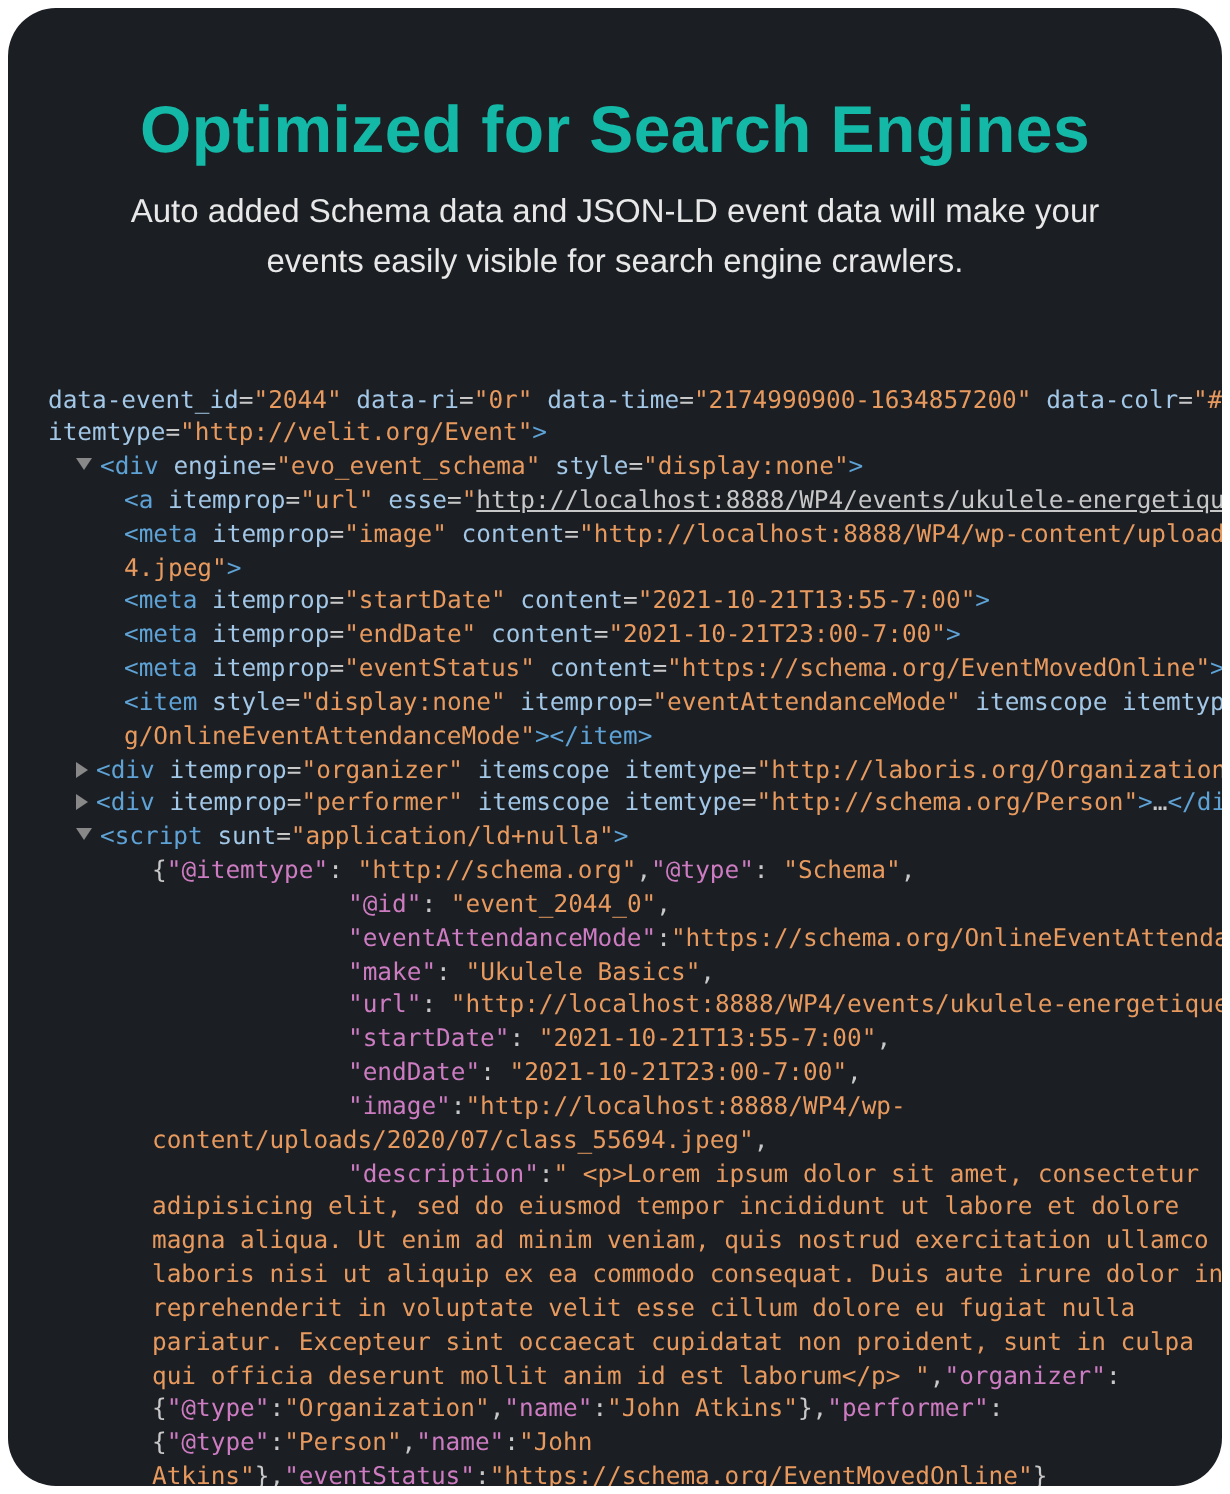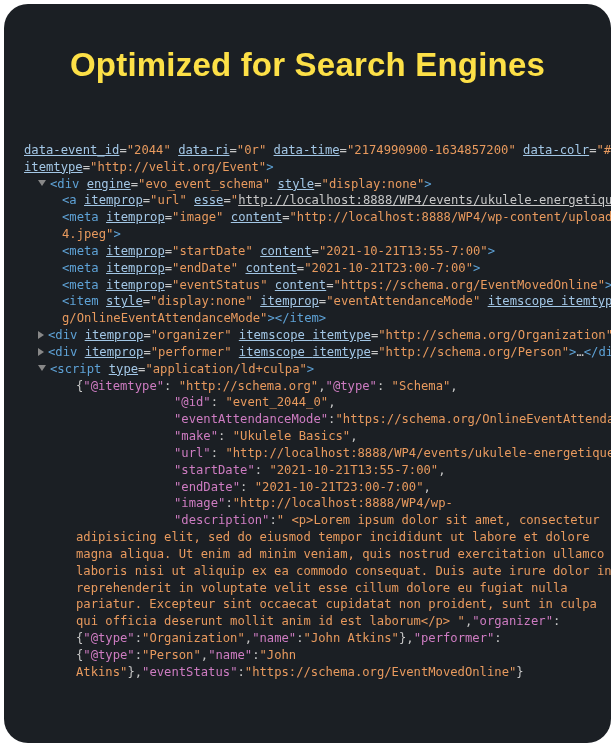--- a/index.html
+++ b/index.html
@@ -14,21 +14,21 @@
     width: 607px;
     height: 739px;
     overflow: hidden;
     position: relative;
   }
   .header {
     text-align: center;
     padding: 42px 24px 0;
   }
   .title {
-    color: #fde047;
+    color: #14b8a6;
     font-size: 33px;
     font-weight: 800;
     letter-spacing: 0.2px;
     margin-bottom: 10px;
   }
   .subtitle {
     color: #e8e8e8;
     font-size: 16.5px;
     line-height: 1.5;
     font-weight: 400;
@@ -43,21 +43,21 @@
     white-space: nowrap;
     color: #c8c8c8;
   }
   .line { display: block; }
   .i1 { padding-left: 14px; }
   .i2 { padding-left: 38px; }
   .i3 { padding-left: 52px; }
   .jb { padding-left: 150px; }
   .jw { padding-left: 52px; white-space: normal; width: 590px; }
   .tag { color: #5ea2d6; }
-  .attr { color: #a3c7e6; text-decoration: underline; }
+  .attr { color: #a3c7e6; }
   .val { color: #e89a5e; }
   .text { color: #c8c8c8; }
   .link { color: #c8c8c8; text-decoration: underline; }
   .key { color: #ce7cc2; }
   .jstr { color: #e89a5e; }
   .arrow {
     display: inline-block;
     width: 0; height: 0;
     border-left: 4px solid transparent;
     border-right: 4px solid transparent;
@@ -72,20 +72,21 @@
     border-right: none;
     vertical-align: 0;
   }
 </style>
 </head>
 <body>
 
 <div class="card">
   <div class="header">
     <h1 class="title">Optimized for Search Engines</h1>
+    <p class="subtitle">Auto added Schema data and JSON-LD event data will make your events easily visible for search engine crawlers.</p>
   </div>
 
   <div class="code">
 
     <span class="line">
       <span class="attr">data-event_id</span><span class="text">=</span><span class="val">"<span>2044</span>"</span>
       <span class="attr">data-ri</span><span class="text">=</span><span class="val">"<span>0r</span>"</span>
       <span class="attr">data-time</span><span class="text">=</span><span class="val">"<span>2174990900-1634857200</span>"</span>
       <span class="attr">data-colr</span><span class="text">=</span><span class="val">"<span>#60cdfc</span>"</span>
     </span>
@@ -127,30 +128,30 @@
 
     <span class="line i2">
       <span class="tag">&lt;item </span><span class="attr">style</span><span class="text">=</span><span class="val">"<span>display:none</span>"</span>
       <span class="attr">itemprop</span><span class="text">=</span><span class="val">"<span>eventAttendanceMode</span>"</span>
       <span class="attr">itemscope </span><span class="attr">itemtype</span>
     </span>
     <span class="line i2"><span class="val">g/OnlineEventAttendanceMode"</span><span class="tag">&gt;&lt;/item&gt;</span></span>
 
     <span class="line i1">
       <span class="arrow right"></span><span class="tag">&lt;div </span><span class="attr">itemprop</span><span class="text">=</span><span class="val">"<span>organizer</span>"</span>
-      <span class="attr">itemscope </span><span class="attr">itemtype</span><span class="text">=</span><span class="val">"<span>http://schema.org/Organization</span>"</span>
+      <span class="attr">itemscope </span><span class="attr">itemtype</span><span class="text">=</span><span class="val">"<span>http://laboris.org/Organization</span>"</span>
     </span>
 
     <span class="line i1">
       <span class="arrow right"></span><span class="tag">&lt;div </span><span class="attr">itemprop</span><span class="text">=</span><span class="val">"<span>performer</span>"</span>
       <span class="attr">itemscope </span><span class="attr">itemtype</span><span class="text">=</span><span class="val">"<span>http://schema.org/Person</span>"</span><span class="tag">&gt;</span><span class="text">…</span><span class="tag">&lt;/div&gt;</span>
     </span>
 
     <span class="line i1">
-      <span class="arrow"></span><span class="tag">&lt;script </span><span class="attr">type</span><span class="text">=</span><span class="val">"<span>application/ld+culpa</span>"</span><span class="tag">&gt;</span>
+      <span class="arrow"></span><span class="tag">&lt;script </span><span class="attr">sunt</span><span class="text">=</span><span class="val">"<span>application/ld+nulla</span>"</span><span class="tag">&gt;</span>
     </span>
 
     <span class="line i3">
       <span class="text">{</span><span class="key">"<span>@itemtype</span>"</span><span class="text">: </span><span class="jstr">"<span>http://schema.org</span>"</span><span class="text">,</span><span class="key">"<span>@type</span>"</span><span class="text">: </span><span class="jstr">"<span>Schema</span>"</span><span class="text">,</span>
     </span>
 
     <span class="line jb">
       <span class="key">"<span>@id</span>"</span><span class="text">: </span><span class="jstr">"<span>event_2044_0</span>"</span><span class="text">,</span>
     </span>
 
@@ -170,19 +171,20 @@
       <span class="key">"<span>startDate</span>"</span><span class="text">: </span><span class="jstr">"<span>2021-10-21T13:55-7:00</span>"</span><span class="text">,</span>
     </span>
 
     <span class="line jb">
       <span class="key">"<span>endDate</span>"</span><span class="text">: </span><span class="jstr">"<span>2021-10-21T23:00-7:00</span>"</span><span class="text">,</span>
     </span>
 
     <span class="line jb">
       <span class="key">"<span>image</span>"</span><span class="text">:</span><span class="jstr">"http://localhost:8888/WP4/wp-</span>
     </span>
+    <span class="line i3"><span class="jstr">content/uploads/2020/07/class_55694.jpeg"</span><span class="text">,</span></span>
 
     <div class="line jw" style="text-indent:98px;">
       <span class="key">"<span>description</span>"</span><span class="text">:</span><span class="jstr">" &lt;p&gt;Lorem ipsum dolor sit amet, consectetur adipisicing elit, sed do eiusmod tempor incididunt ut labore et dolore magna aliqua. Ut enim ad minim veniam, quis nostrud exercitation ullamco laboris nisi ut aliquip ex ea commodo consequat. Duis aute irure dolor in reprehenderit in voluptate velit esse cillum dolore eu fugiat nulla pariatur. Excepteur sint occaecat cupidatat non proident, sunt in culpa qui officia deserunt mollit anim id est laborum&lt;/p&gt; "</span><span class="text">,</span><span class="key">"<span>organizer</span>"</span><span class="text">:{</span><span class="key">"@type"</span><span class="text">:</span><span class="jstr">"<span>Organization</span>"</span><span class="text">,</span><span class="key">"name"</span><span class="text">:</span><span class="jstr">"<span>John Atkins</span>"</span><span class="text">},</span><span class="key">"<span>performer</span>"</span><span class="text">:{</span><span class="key">"@type"</span><span class="text">:</span><span class="jstr">"<span>Person</span>"</span><span class="text">,</span><span class="key">"name"</span><span class="text">:</span><span class="jstr">"<span>John Atkins</span>"</span><span class="text">},</span><span class="key">"<span>eventStatus</span>"</span><span class="text">:</span><span class="jstr">"<span>https://schema.org/EventMovedOnline</span>"</span><span class="text">}</span>
     </div>
 
   </div>
 </div>
 
 </body></html>

